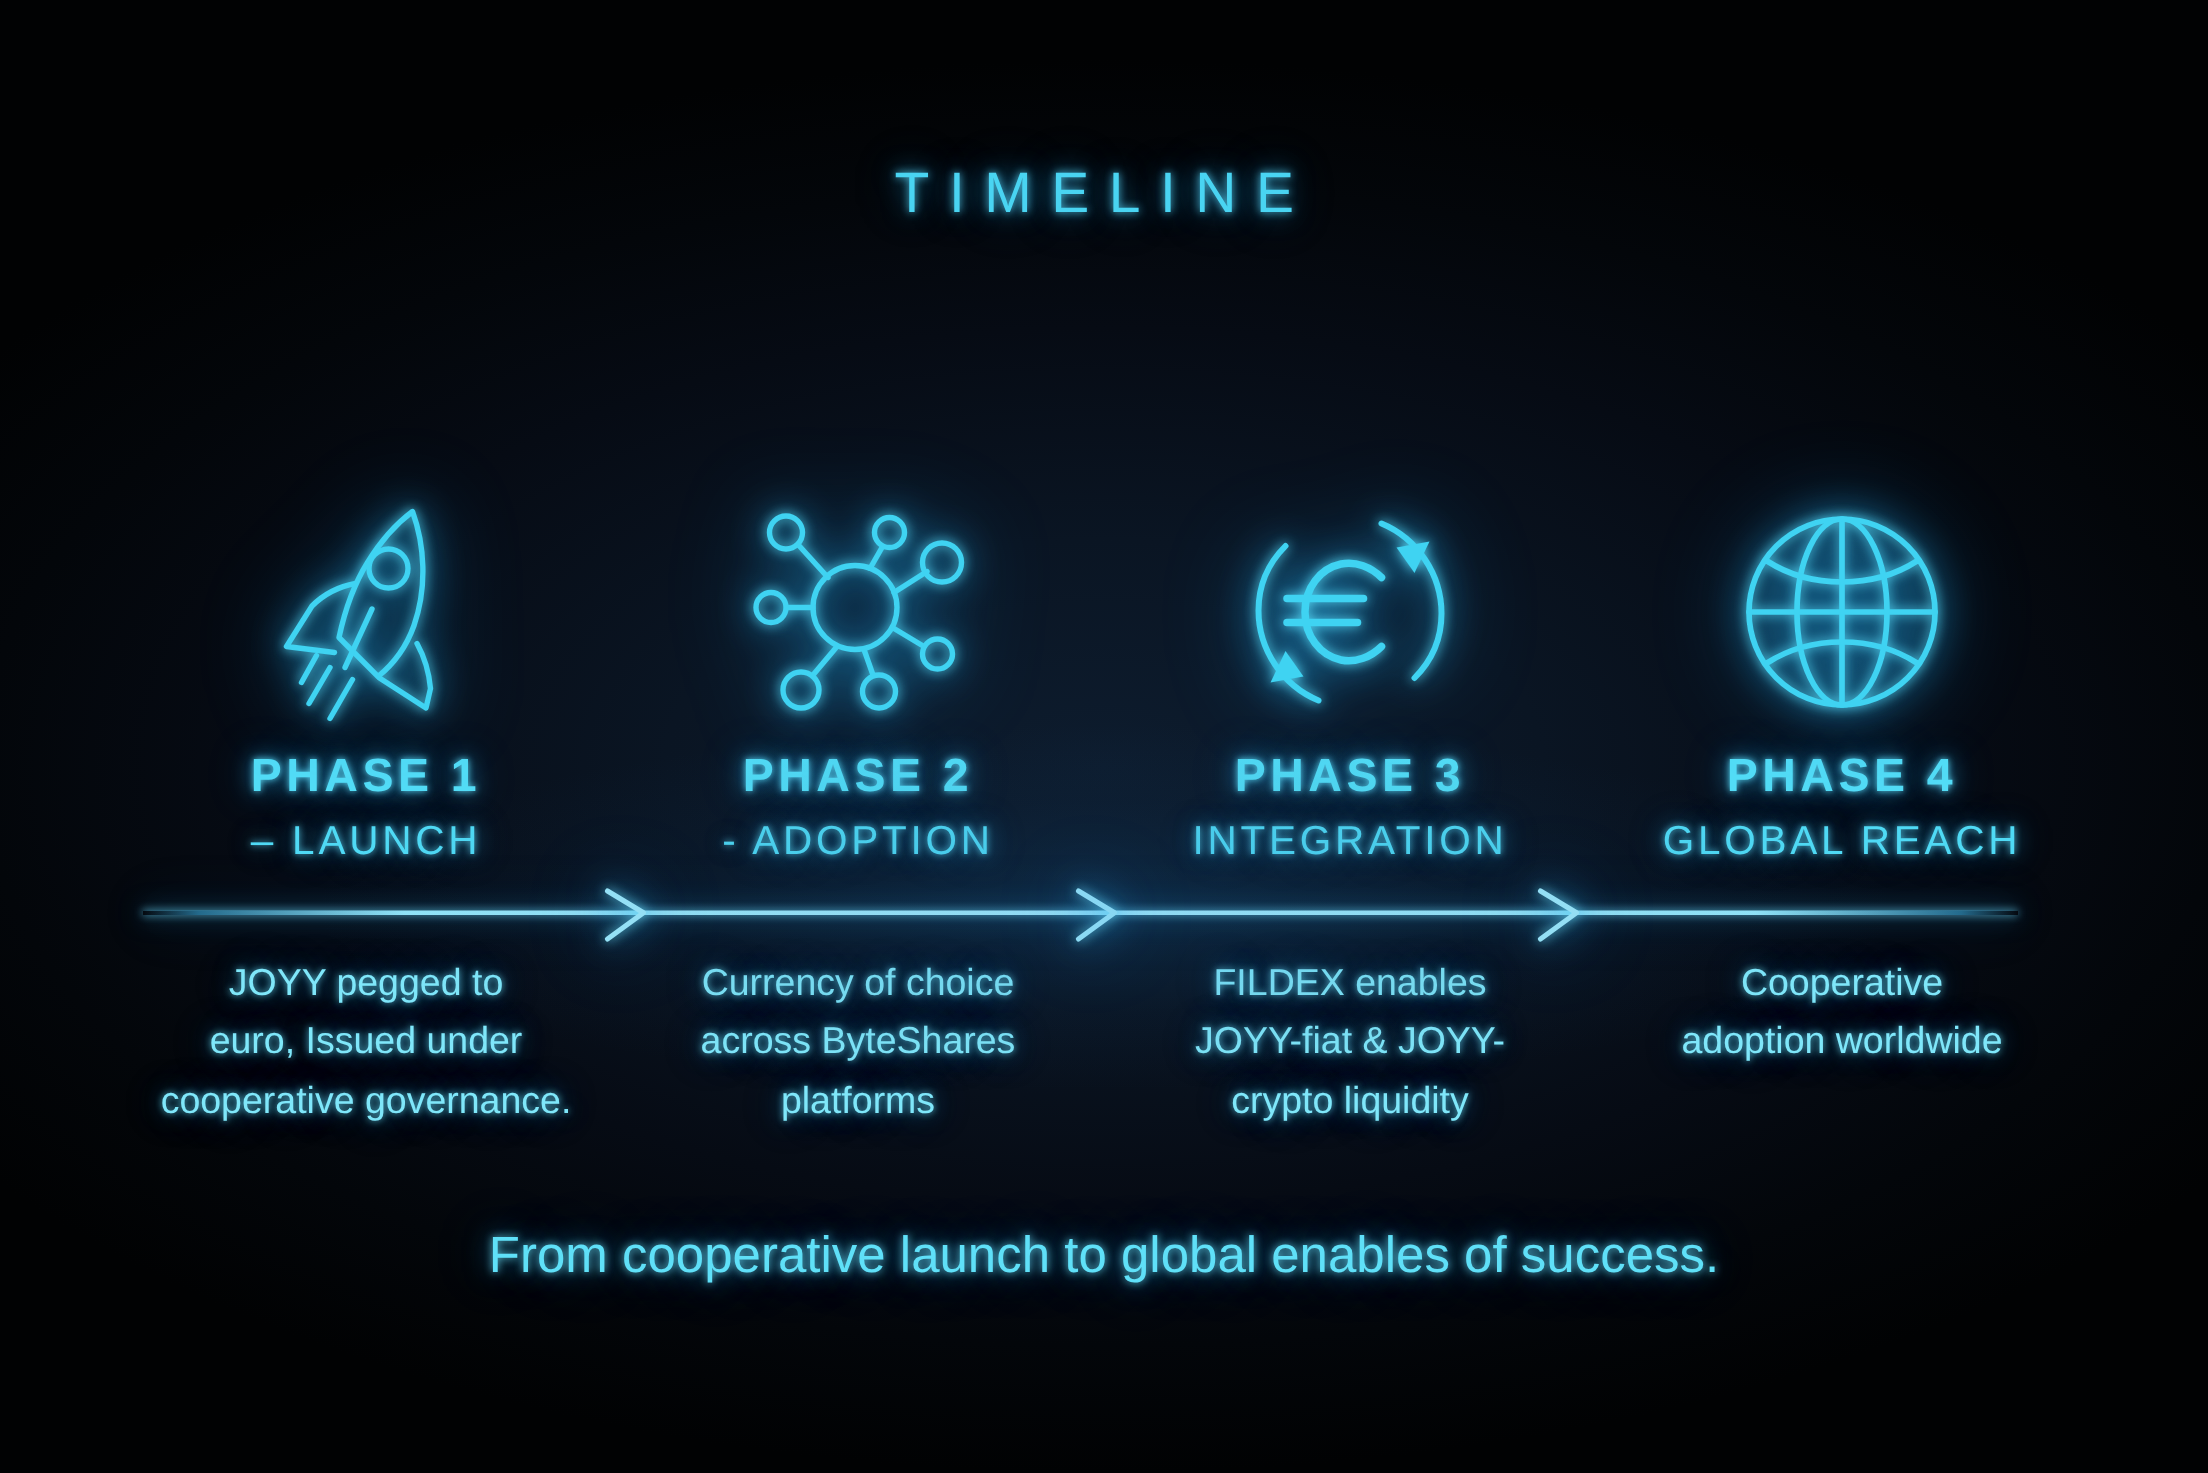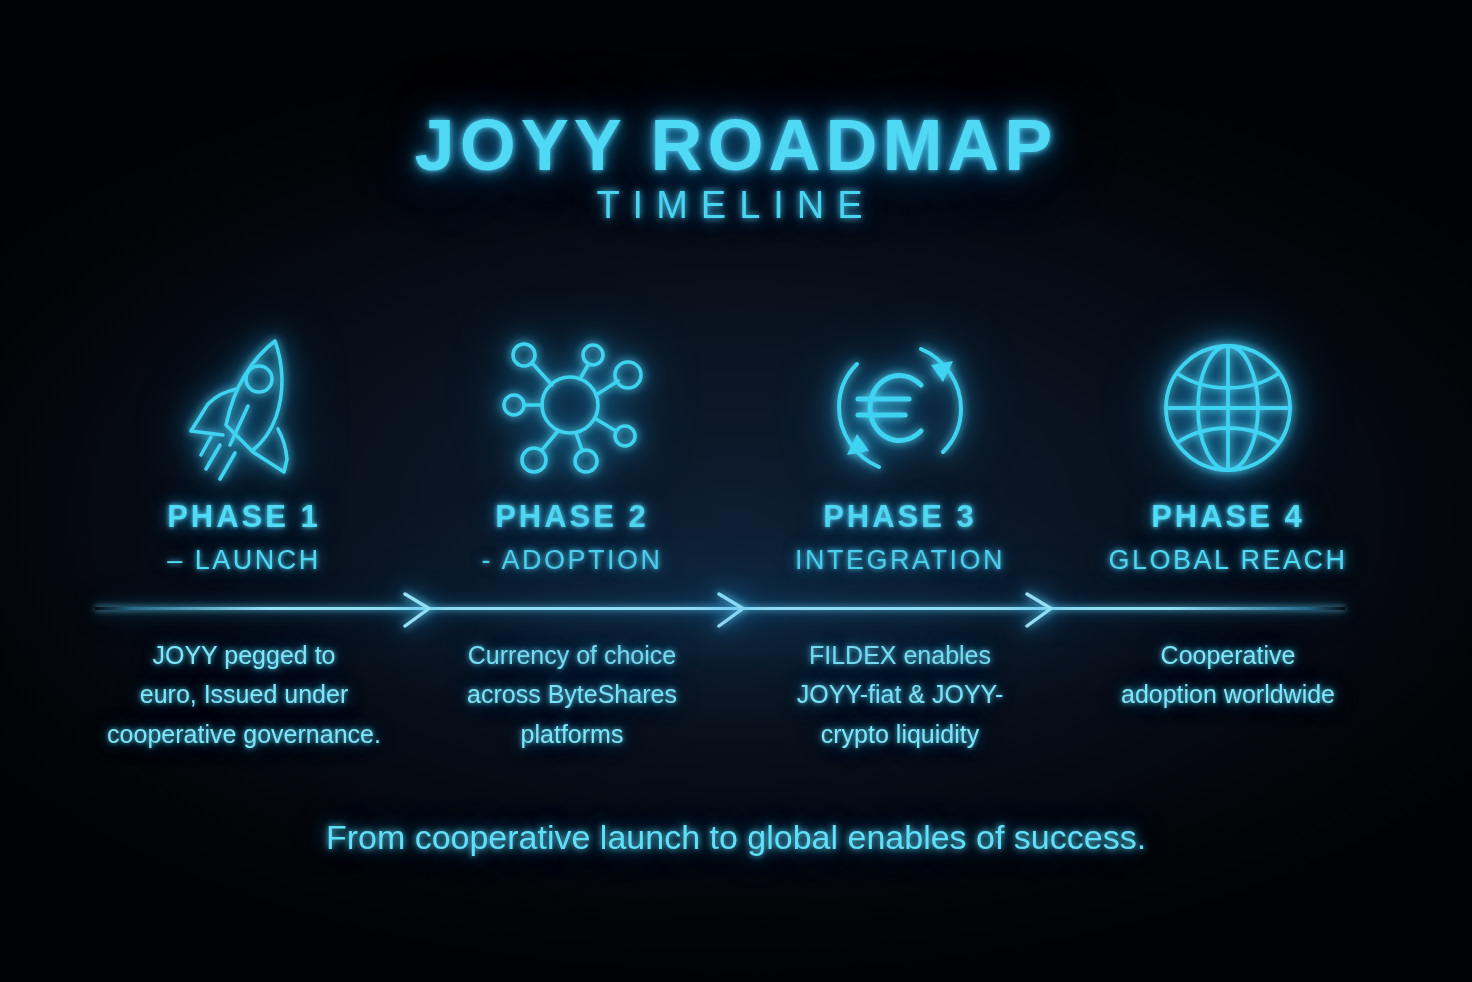--- a/index.html
+++ b/index.html
@@ -187,21 +187,20 @@
       0 0 18px rgba(45,185,245,0.62),
       0 0 40px rgba(18,135,215,0.4);
   }
 </style>
 </head>
 <body>
 
 <div id="stage">
 
   <div class="header">
-    <div class="title">JOYY ROADMAP</div>
     <div class="subtitle">TIMELINE</div>
   </div>
 
   <div class="phases">
 
     <div class="phase">
       <div class="icon-wrap">
         <svg width="130" height="150" viewBox="0 0 130 150" fill="none" stroke="#3fd3f2" stroke-width="3.6" stroke-linecap="round" stroke-linejoin="round">
           <path d="M96 8 C104 30 106 58 97 84 C92 98 83 110 73 118 L47 92 C50 78 56 58 66 42 C74 29 84 17 96 8 Z"></path>
           <circle cx="80" cy="46" r="13"></circle>

